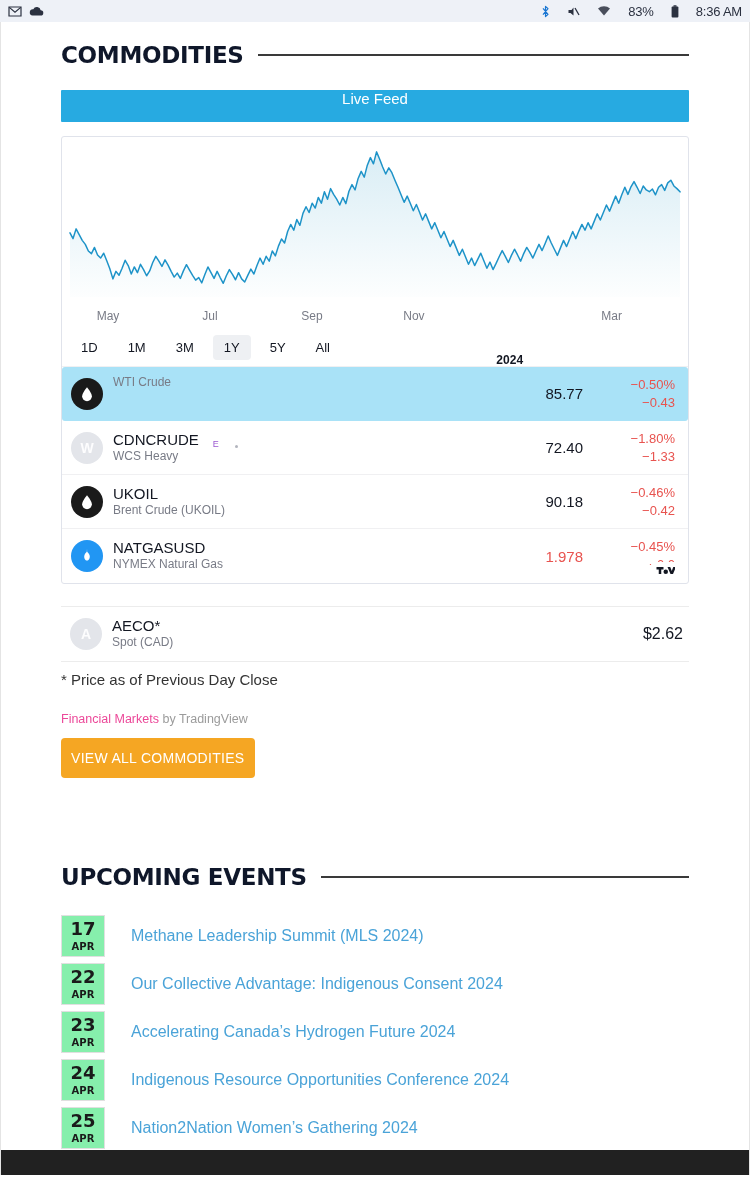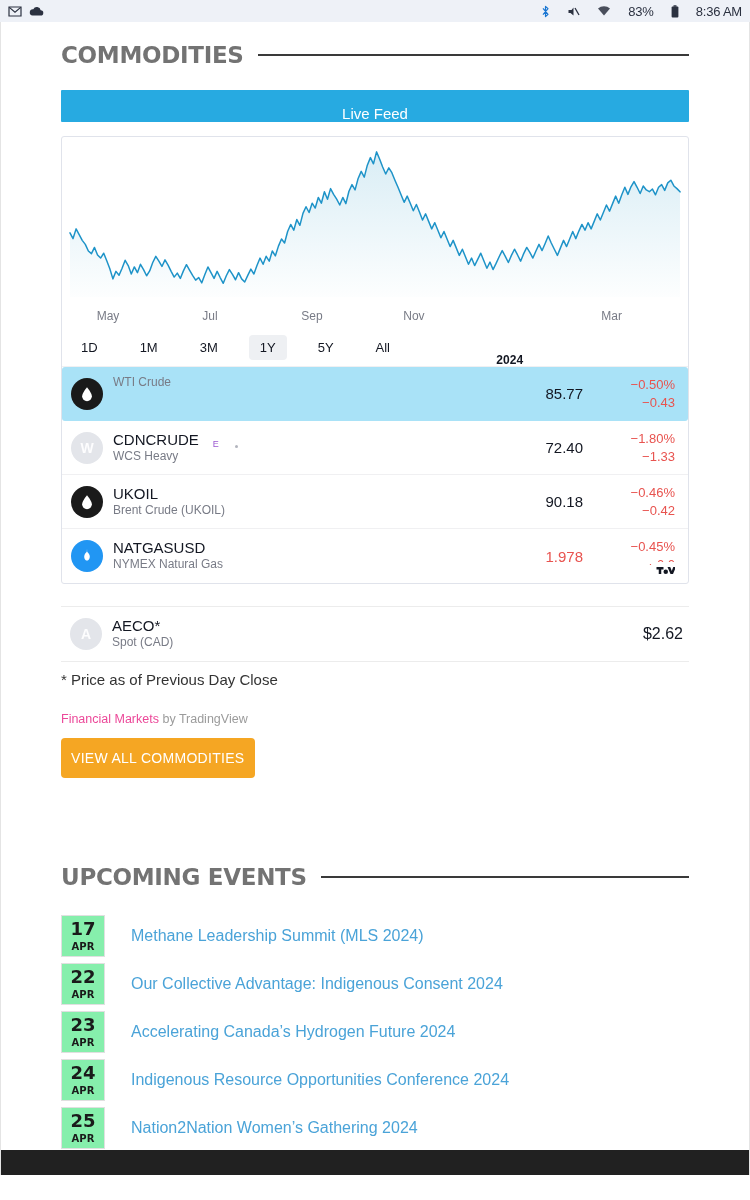--- a/index.html
+++ b/index.html
@@ -37,34 +37,34 @@
   .section-head {
     display: flex; align-items: center;
     margin: 0 60px;
     padding-top: 20px;
   }
   .section-head h2 {
     font-family: "DejaVu Sans", sans-serif;
     font-size: 23px;
     font-weight: 700;
     letter-spacing: -0.3px;
-    color: #737373;
+    color: #0f172a;
     white-space: nowrap;
   }
   .section-rule {
     flex: 1; height: 2px; background: #3a3a3a; margin-left: 14px;
   }
 
   
   .live-feed {
     margin: 22px 60px 10px 60px;
     height: 32px;
     background: #27aae1;
     color: #ffffff;
-    display: flex; align-items: flex-end; justify-content: center;
+    display: flex; align-items: flex-start; justify-content: center;
     font-size: 15px;
     border-radius: 1px;
   }
 
   
   .widget {
     margin: 14px 60px 0 60px;
     border: 1px solid #e0e3eb;
     border-radius: 3px;
     background: #fff;
@@ -81,21 +81,21 @@
   }
   .axis span {
     position: absolute; top: 0;
     font-size: 12px; color: #787b86;
     transform: translateX(-50%);
     white-space: nowrap;
   }
   .axis span.bold { color: #131722; font-weight: 700; margin-top: 44px; }
 
   .ranges {
-    display: flex; align-items: center; gap: 20px;
+    display: flex; align-items: center; gap: 8px;
     padding: 0 8px 6px 8px;
   }
   .range-btn {
     font-size: 13px; color: #131722;
     padding: 5px 11px;
     border-radius: 4px;
     background: transparent;
     border: none;
     cursor: pointer;
     font-family: "Liberation Sans", sans-serif;

